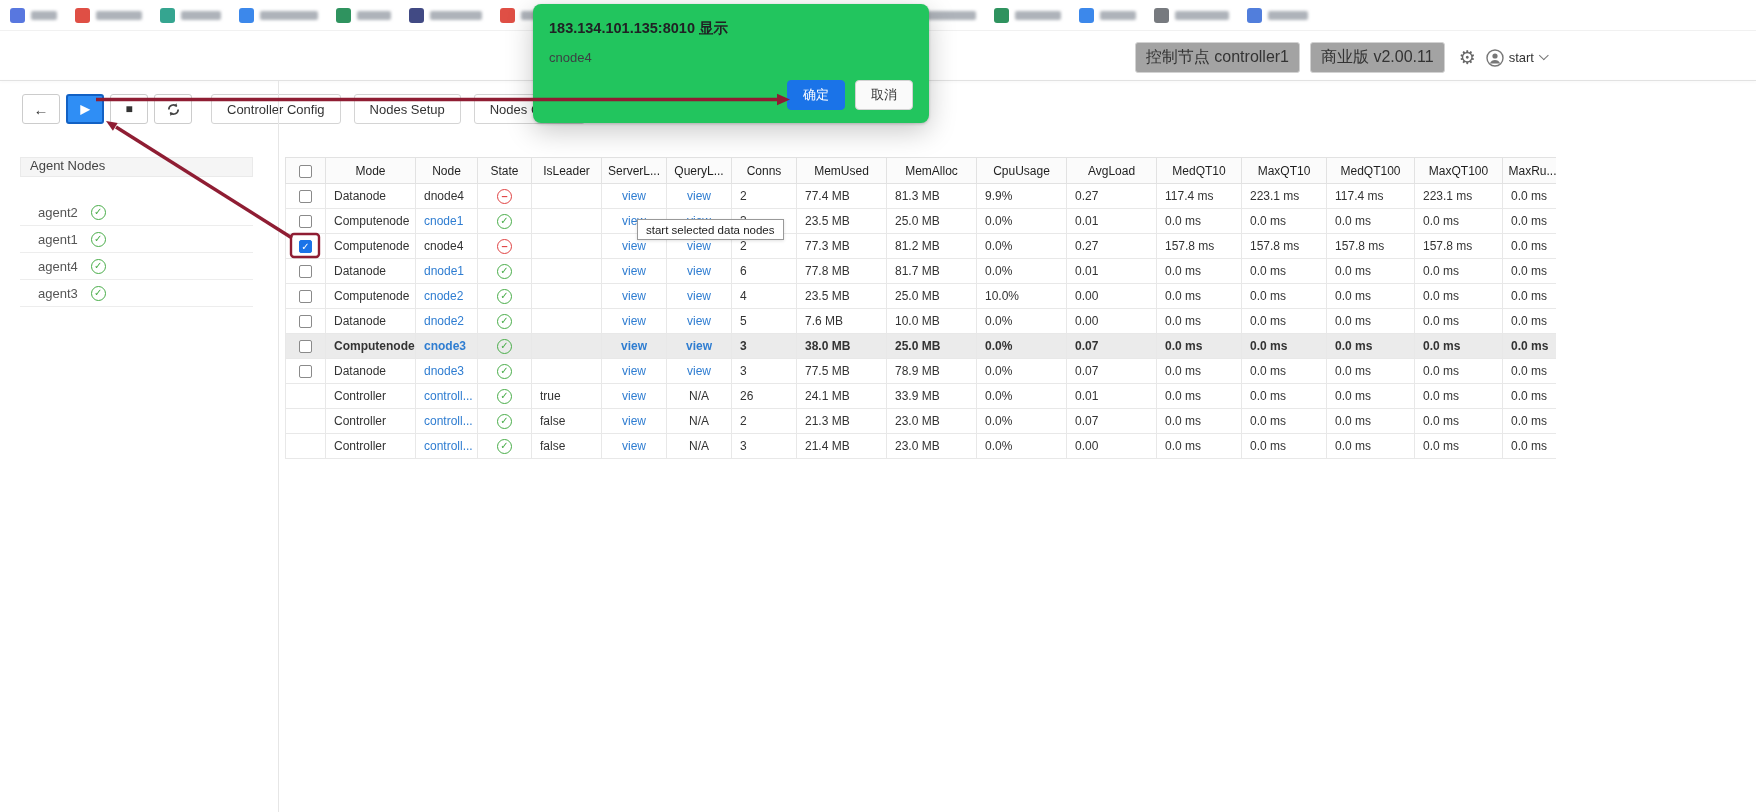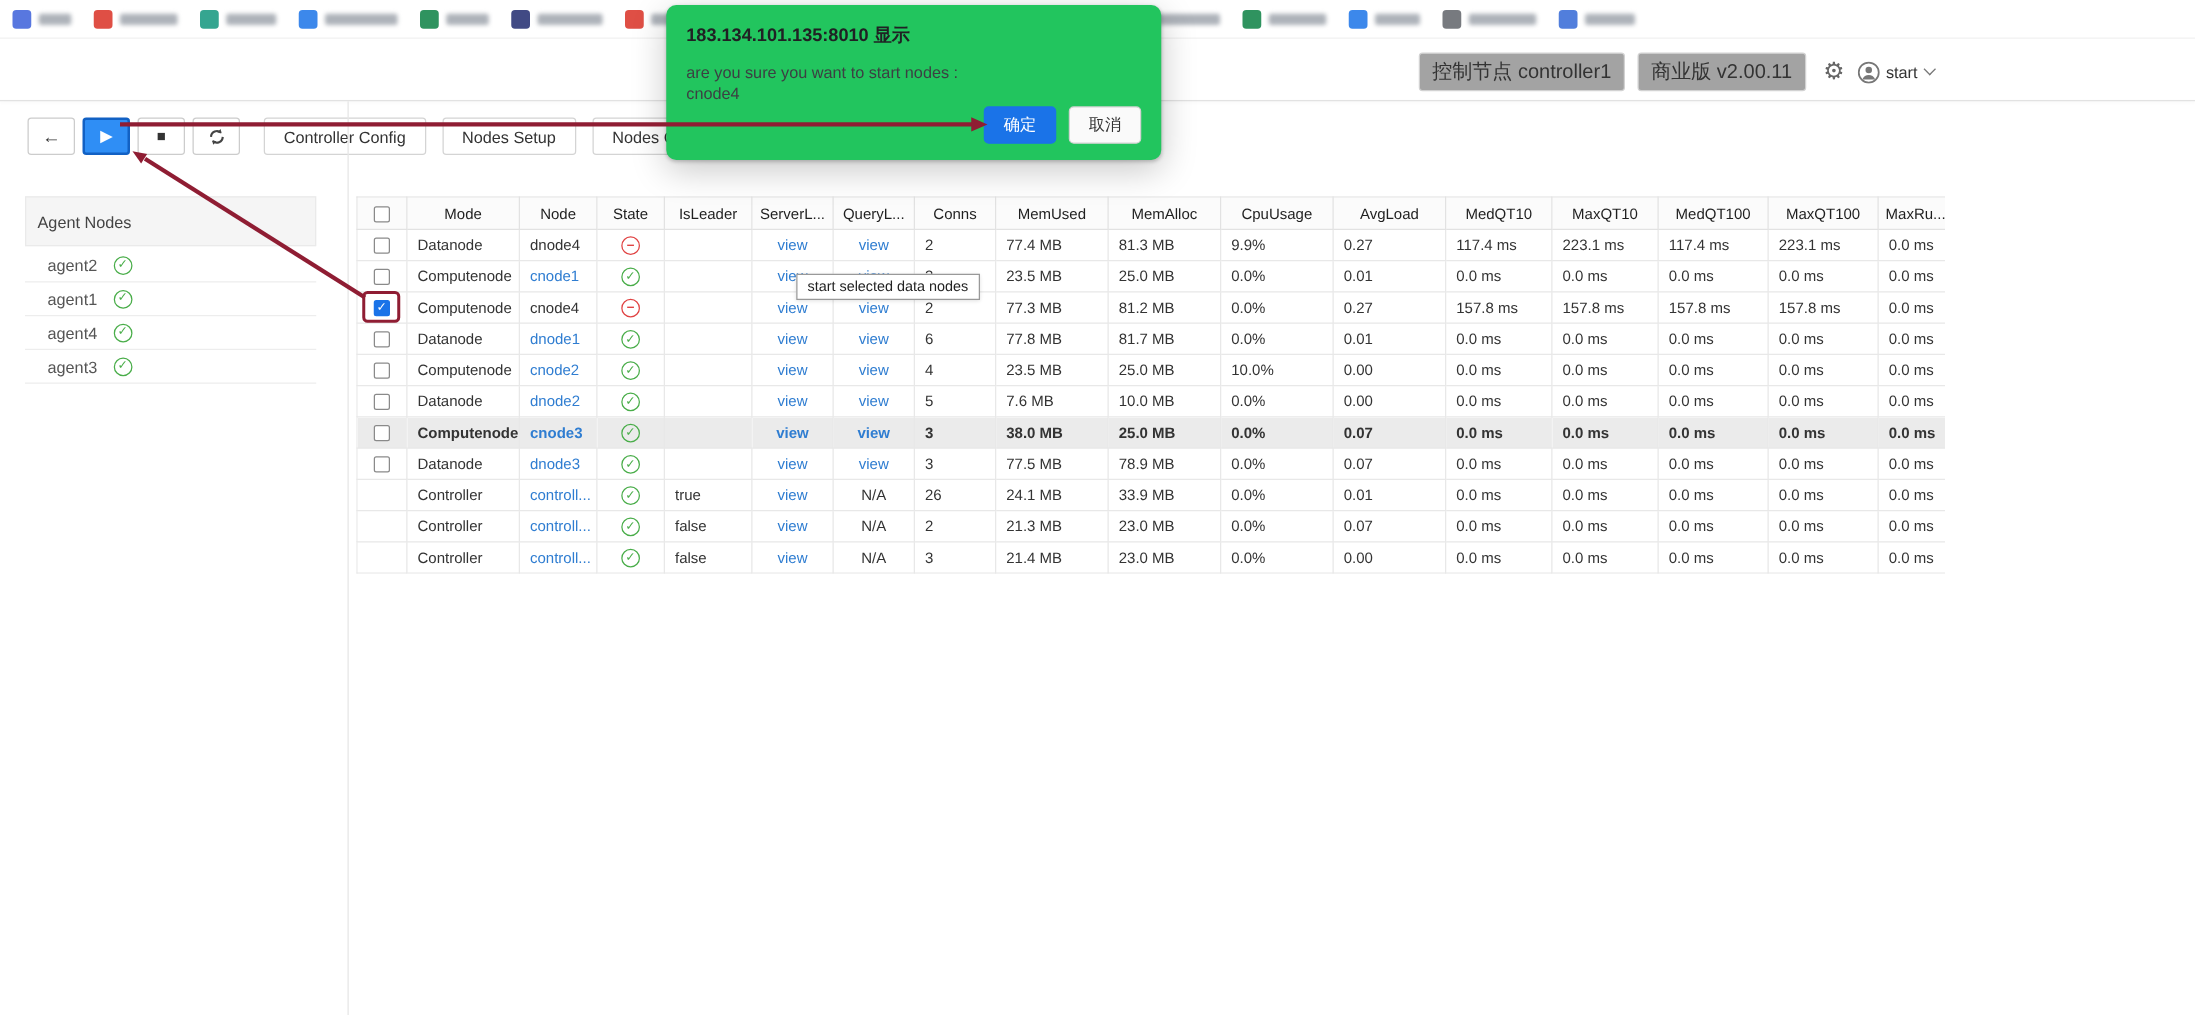--- a/index.html
+++ b/index.html
@@ -16,41 +16,41 @@
 .chev{width:7px;height:7px;border-left:1.5px solid #777;border-bottom:1.5px solid #777;transform:rotate(-45deg) translate(1px,-2px);margin-left:2px}
 .header-line{position:absolute;top:80px;left:0;width:1756px;height:1px;background:#e2e2e2;box-shadow:0 1px 3px rgba(0,0,0,.06)}
 .toolbar{position:absolute;top:94px;left:22px;display:flex;align-items:center}
 .tbtn{width:38px;height:30px;border:1px solid #ccc;background:#fff;border-radius:3px;margin-right:6px;display:inline-flex;align-items:center;justify-content:center;font-size:15px;color:#222;cursor:pointer}
 .tbtn .gl{font-size:15px;font-weight:bold;color:#333}
 .tbtn.play{background:#2f8ef5;border:2px solid #1261c4}
 .tbtn.play .gl{color:#fff;font-size:12px}
 .tbtn.stop .gl{font-size:12px}
 .tabs{display:flex;margin-left:13px}
 .tab{height:30px;padding:0 15px;margin-right:13px;border:1px solid #d4d4d4;border-radius:3px;background:#fff;font-size:13px;color:#333;cursor:pointer;font-family:inherit;white-space:nowrap}
-.agent-header{position:absolute;left:20px;top:157px;width:233px;height:40px;background:#f5f5f5;border:1px solid #eaeaea;display:flex;align-items:center;padding-left:9px;font-size:13px;color:#444}
+.agent-header{position:absolute;left:20px;top:157px;width:233px;height:20px;background:#f5f5f5;border:1px solid #eaeaea;display:flex;padding-left:9px;font-size:13px;color:#444}
 .agent-list{position:absolute;left:20px;top:199px;width:233px}
 .agent-item{height:27px;display:flex;align-items:center;gap:13px;padding-left:18px;border-bottom:1px solid #ededed;font-size:13px;color:#555;cursor:pointer}
 .v-divider{position:absolute;left:278px;top:81px;width:1px;height:731px;background:#e6e6e6}
 .circle{width:15px;height:15px;border-radius:50%;display:inline-flex;align-items:center;justify-content:center;font-size:10px;font-weight:bold;line-height:1;flex:none}
 .circle.green{border:1.5px solid #49ad49;color:#49ad49}
 .circle.red{border:1.5px solid #e04343;color:#e04343;font-size:11px}
 .table-wrap{position:absolute;left:285px;top:157px;width:1271px;overflow:hidden}
 table{border-collapse:collapse;table-layout:fixed;width:1277px}
 th{height:26px;border:1px solid #e2e2e2;background:#fbfbfb;font-size:12px;font-weight:normal;color:#1f1f1f;text-align:center;white-space:nowrap;overflow:hidden;padding:0 4px}
 td{height:25px;border:1px solid #e8e8e8;font-size:12px;color:#333;white-space:nowrap;overflow:hidden;padding:0 8px;background:#fff}
 td.center{text-align:center;padding:0 2px}
 tr.hl td{background:#ebebeb;font-weight:bold}
 .lnk{color:#2f7dd1;cursor:pointer}
 .cb{display:inline-block;width:13px;height:13px;border:1px solid #8a8a8a;border-radius:2px;background:#fff;vertical-align:middle;line-height:12px;font-size:10px;text-align:center;color:#fff;cursor:pointer}
 .cb.on{background:#1a73e8;border-color:#1a73e8}
 .tooltip{position:absolute;left:637px;top:219px;height:21px;display:flex;align-items:center;padding:0 8px;background:#fff;border:1px solid #999;font-size:11.5px;color:#222;z-index:40;box-shadow:0 1px 3px rgba(0,0,0,.12);white-space:nowrap}
 .dialog{position:absolute;left:533px;top:4px;width:396px;background:#22c55e;border-radius:8px;box-shadow:0 1px 3px rgba(0,0,0,.2),0 8px 28px rgba(0,0,0,.22);z-index:50;padding:15px 16px 13px}
 .dlg-title{font-size:14.5px;font-weight:bold;color:#202124;margin-bottom:11px}
 .dlg-body{font-size:13px;color:#3c4043;line-height:17px}
-.dlg-actions{display:flex;justify-content:flex-end;gap:10px;margin-top:2px}
+.dlg-actions{display:flex;justify-content:flex-end;gap:10px;margin-top:14px}
 .btn-confirm{background:#1a73e8;border:1px solid #1a73e8;color:#fff;border-radius:4px;padding:5px 15px;font-size:13px;cursor:pointer;font-family:inherit}
 .btn-cancel{background:#fafafa;border:1px solid #d2d2d2;color:#333;border-radius:4px;padding:5px 15px;font-size:13px;cursor:pointer;font-family:inherit}
 .annotations{position:absolute;left:0;top:0;z-index:60;pointer-events:none}
 </style>
 </head>
 <body>
 
 <div class="page">
 
   <div class="bookmarks">
@@ -440,21 +440,20 @@
           </tr>
         </tbody>
     </table>
   </div>
 
   <div class="tooltip">start selected data nodes</div>
 
   <div class="dialog">
     <div class="dlg-title">183.134.101.135:8010 显示</div>
     <div class="dlg-body">
-      <div>are you sure  you want to start nodes :</div>
       <div>cnode4</div>
     </div>
     <div class="dlg-actions">
       <button class="btn-confirm">确定</button>
       <button class="btn-cancel">取消</button>
     </div>
   </div>
 
   <svg class="annotations" width="1756" height="812" viewBox="0 0 1756 812">
     <rect x="291" y="234" width="28" height="23" rx="3" fill="none" stroke="#8f1d33" stroke-width="2.4"></rect>

